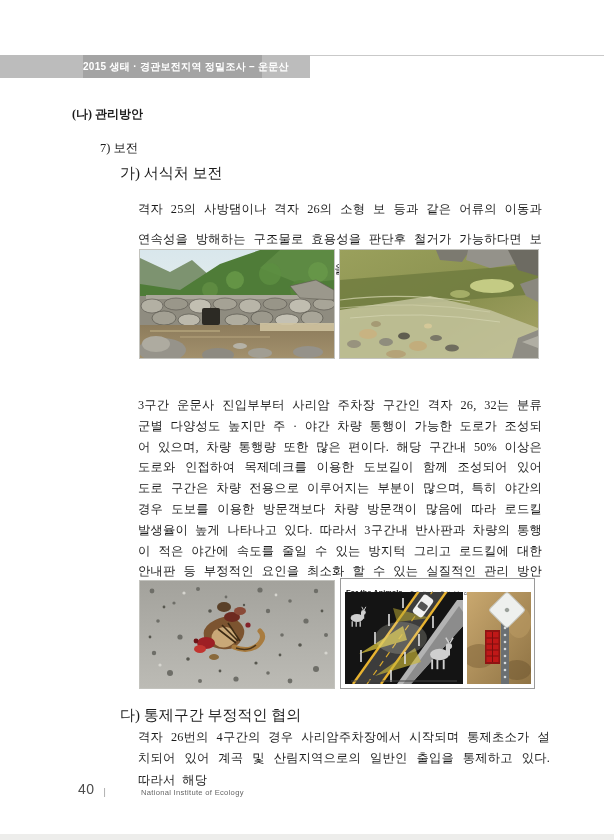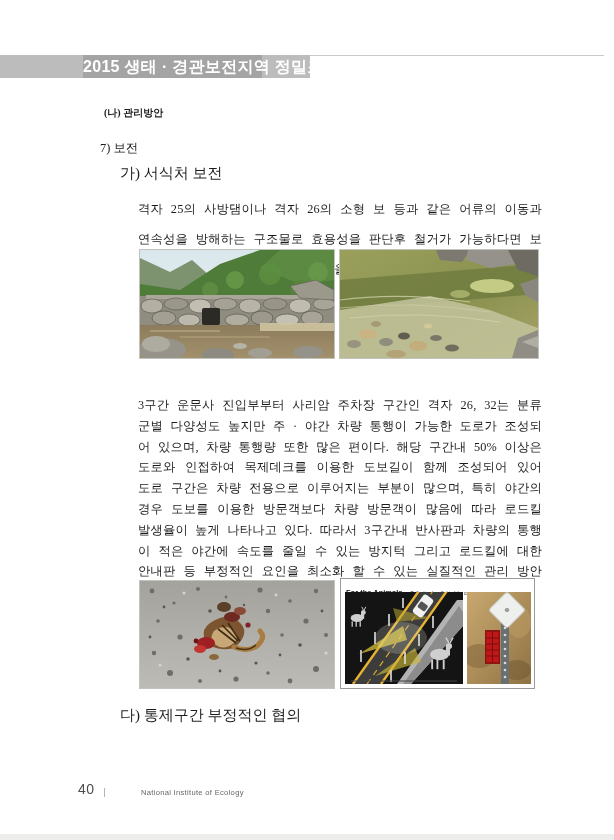--- a/index.html
+++ b/index.html
@@ -5,26 +5,26 @@
   html,body{margin:0;padding:0;background:#fff;}
   .page{
     position:relative;width:614px;height:840px;background:#ffffff;overflow:hidden;
     font-family:"Liberation Serif","DejaVu Serif",serif;color:#1c1c1c;
   }
   
   .header-bar{position:absolute;top:55px;left:0;width:310px;height:23px;background:#bcbcbc;}
   .header-label{
     position:absolute;top:0;left:83px;width:179px;height:23px;background:#a4a4a4;
     color:#ffffff;font-family:"Liberation Sans","DejaVu Sans",sans-serif;
-    font-size:16px;font-weight:bold;line-height:23px;text-align:center;letter-spacing:.3px;
+    font-size:10px;font-weight:bold;line-height:23px;text-align:center;letter-spacing:.3px;
     white-space:nowrap;
   }
   .header-rule{position:absolute;top:55px;left:310px;width:294px;height:1px;background:#c9c9c9;}
   
-  .section-title{position:absolute;left:104px;top:106px;font-size:10px;font-weight:bold;}
+  .section-title{position:absolute;left:72px;top:106px;font-size:12px;font-weight:bold;}
   .subsection{position:absolute;left:100px;top:140px;font-size:12.4px;}
   .item-heading{position:absolute;font-size:15px;white-space:nowrap;}
   .h-ga{left:120px;top:164px;}
   .h-na{left:120px;top:374px;}
   .h-da{left:120px;top:706px;}
   .body-para{
     position:absolute;left:138px;width:404px;font-size:12.3px;
     text-align:justify;text-align-last:left;word-spacing:3.5px;letter-spacing:.2px;
   }
   .p-ga{top:194px;line-height:30px;}
@@ -336,20 +336,21 @@
       </g>
 
       <g transform="translate(40,18) rotate(45)">
         <rect x="-13" y="-13" width="26" height="26" rx="3" fill="#eef0ee" stroke="#c9ccc9" stroke-width="1"></rect>
         <circle cx="0" cy="0" r="2.2" fill="#9aa09a"></circle>
       </g>
     </svg>
   </div>
 
   <div class="item-heading h-da">다) 통제구간 부정적인 협의</div>
+  <div class="body-para p-da">격자 26번의 4구간의 경우 사리암주차장에서 시작되며 통제초소가 설치되어 있어 계곡 및 산림지역으로의 일반인 출입을 통제하고 있다. 따라서 해당</div>
 
   <div class="footer">
     <span class="page-num">40</span>
     <span class="foot-sep">|</span>
     <span class="institute">National Institute of Ecology</span>
   </div>
   <div class="bottom-strip"></div>
 
 </div>
 

